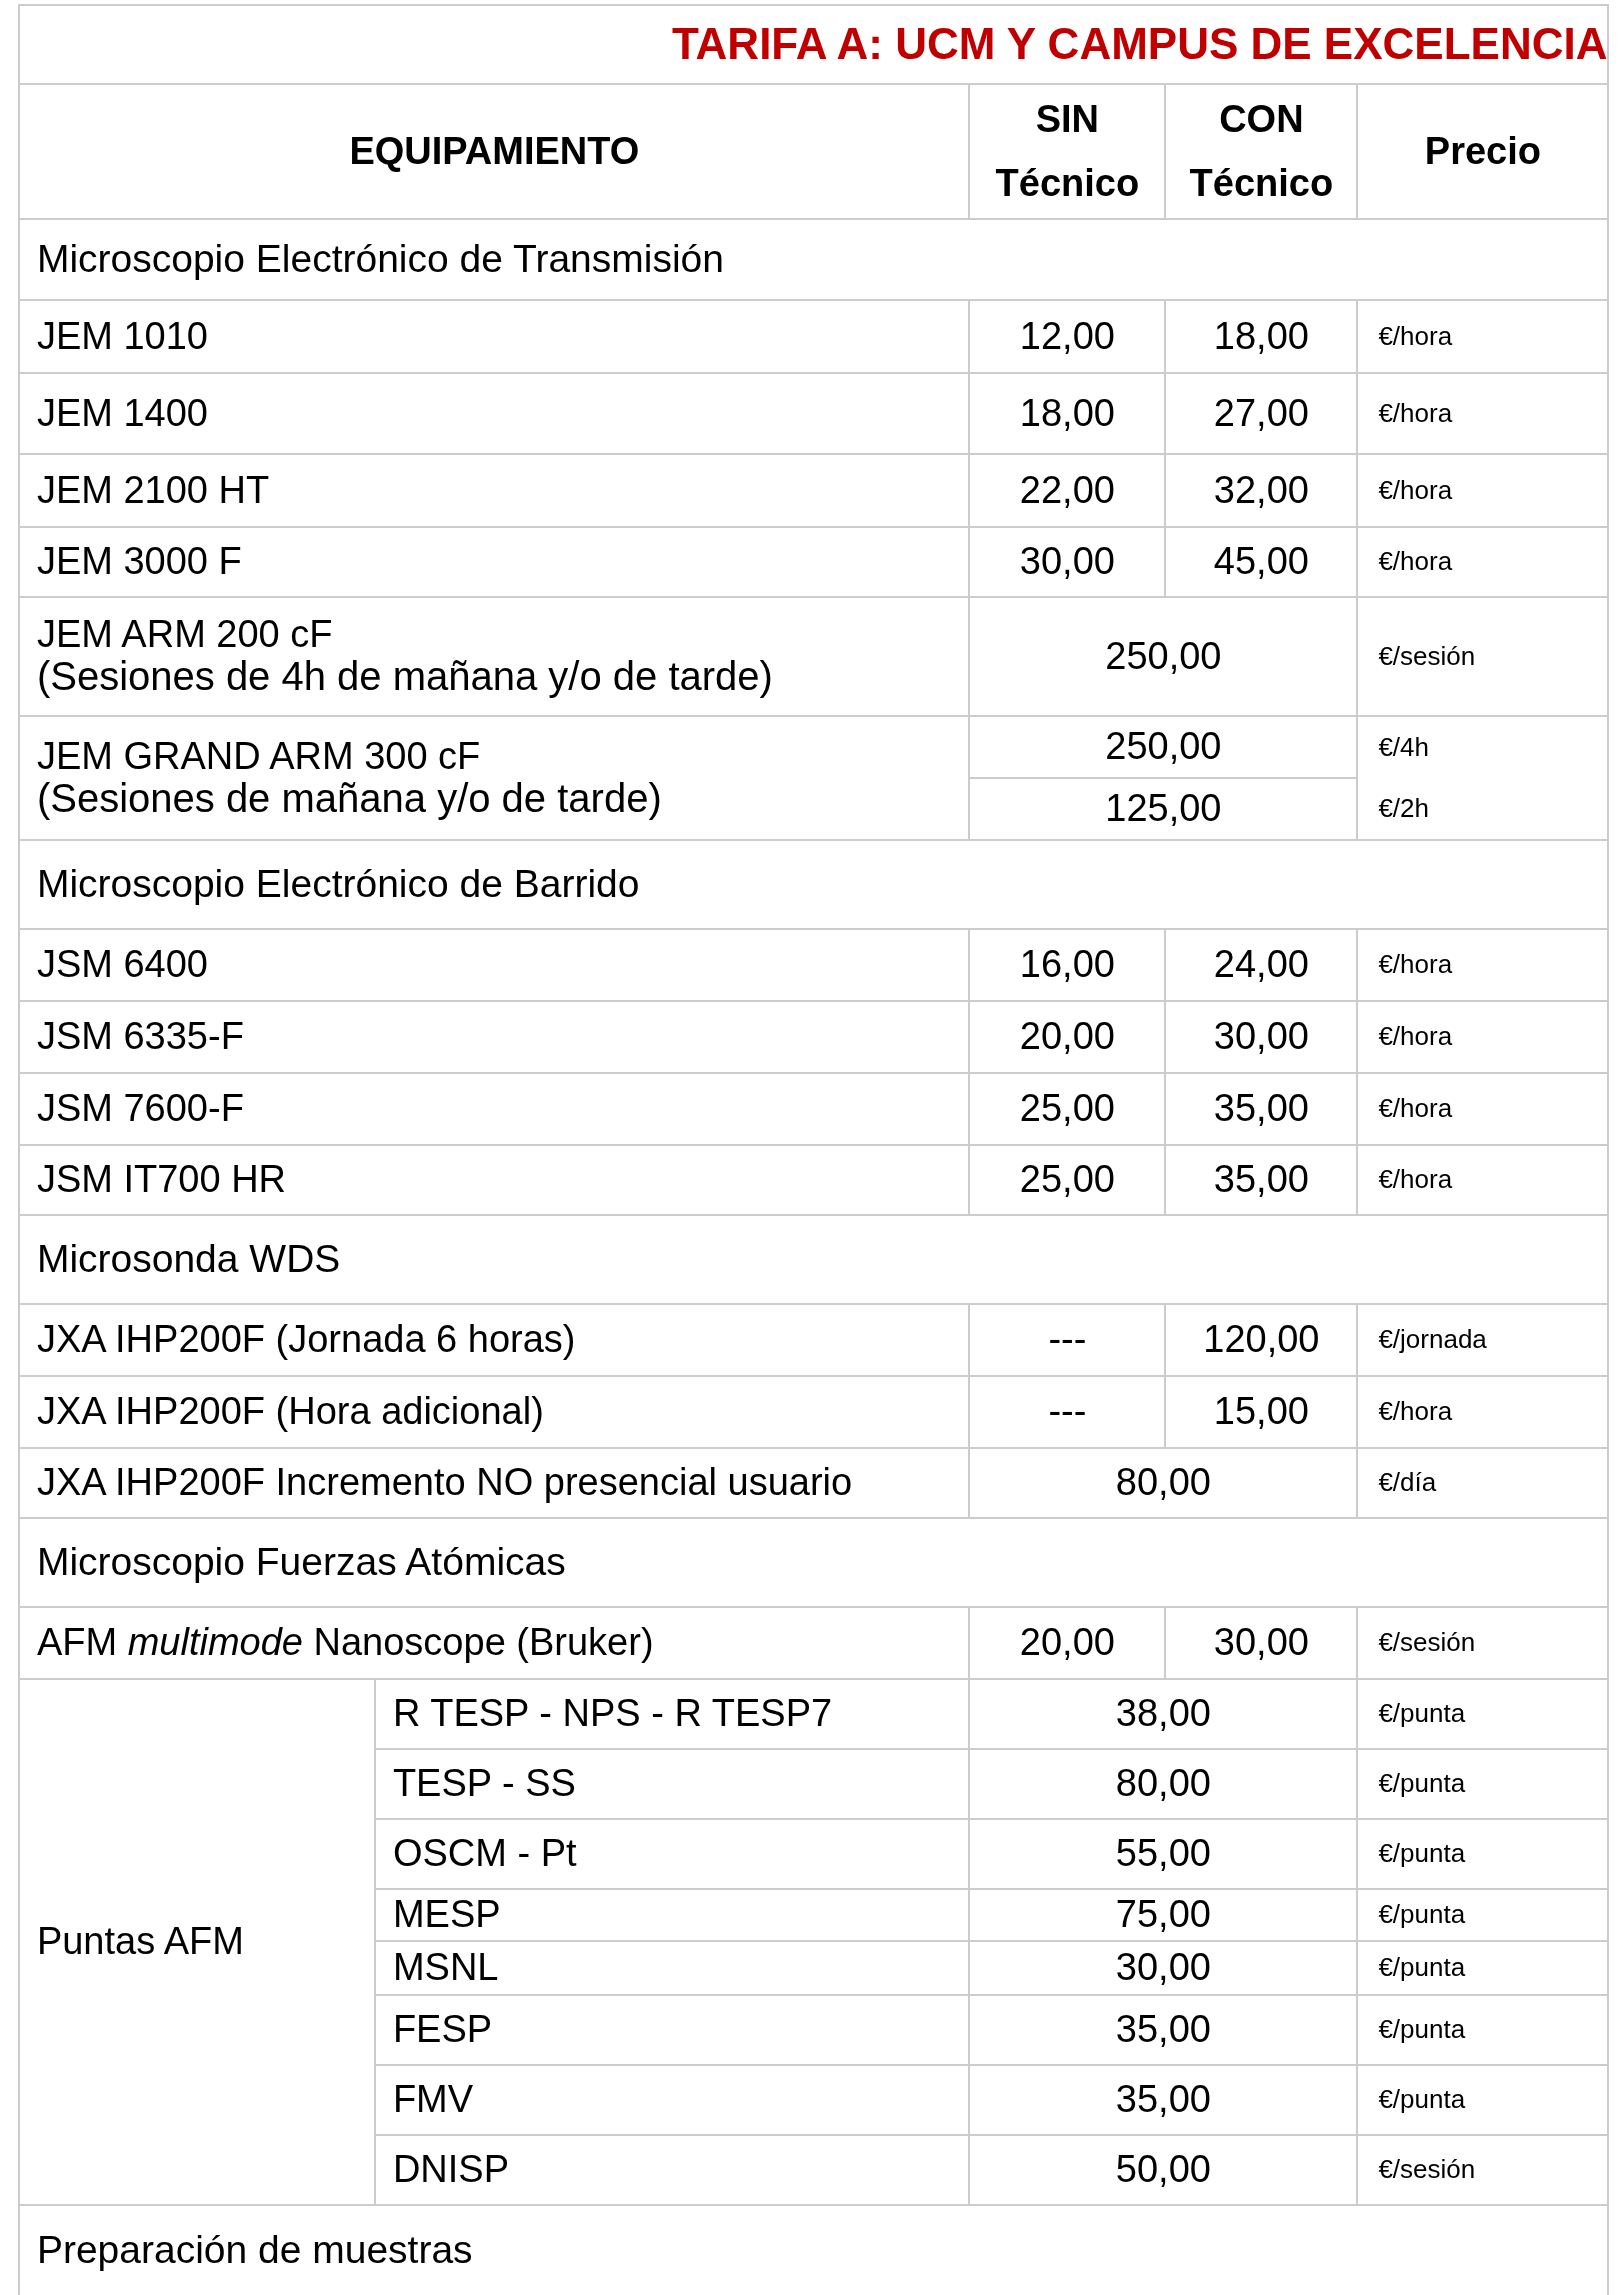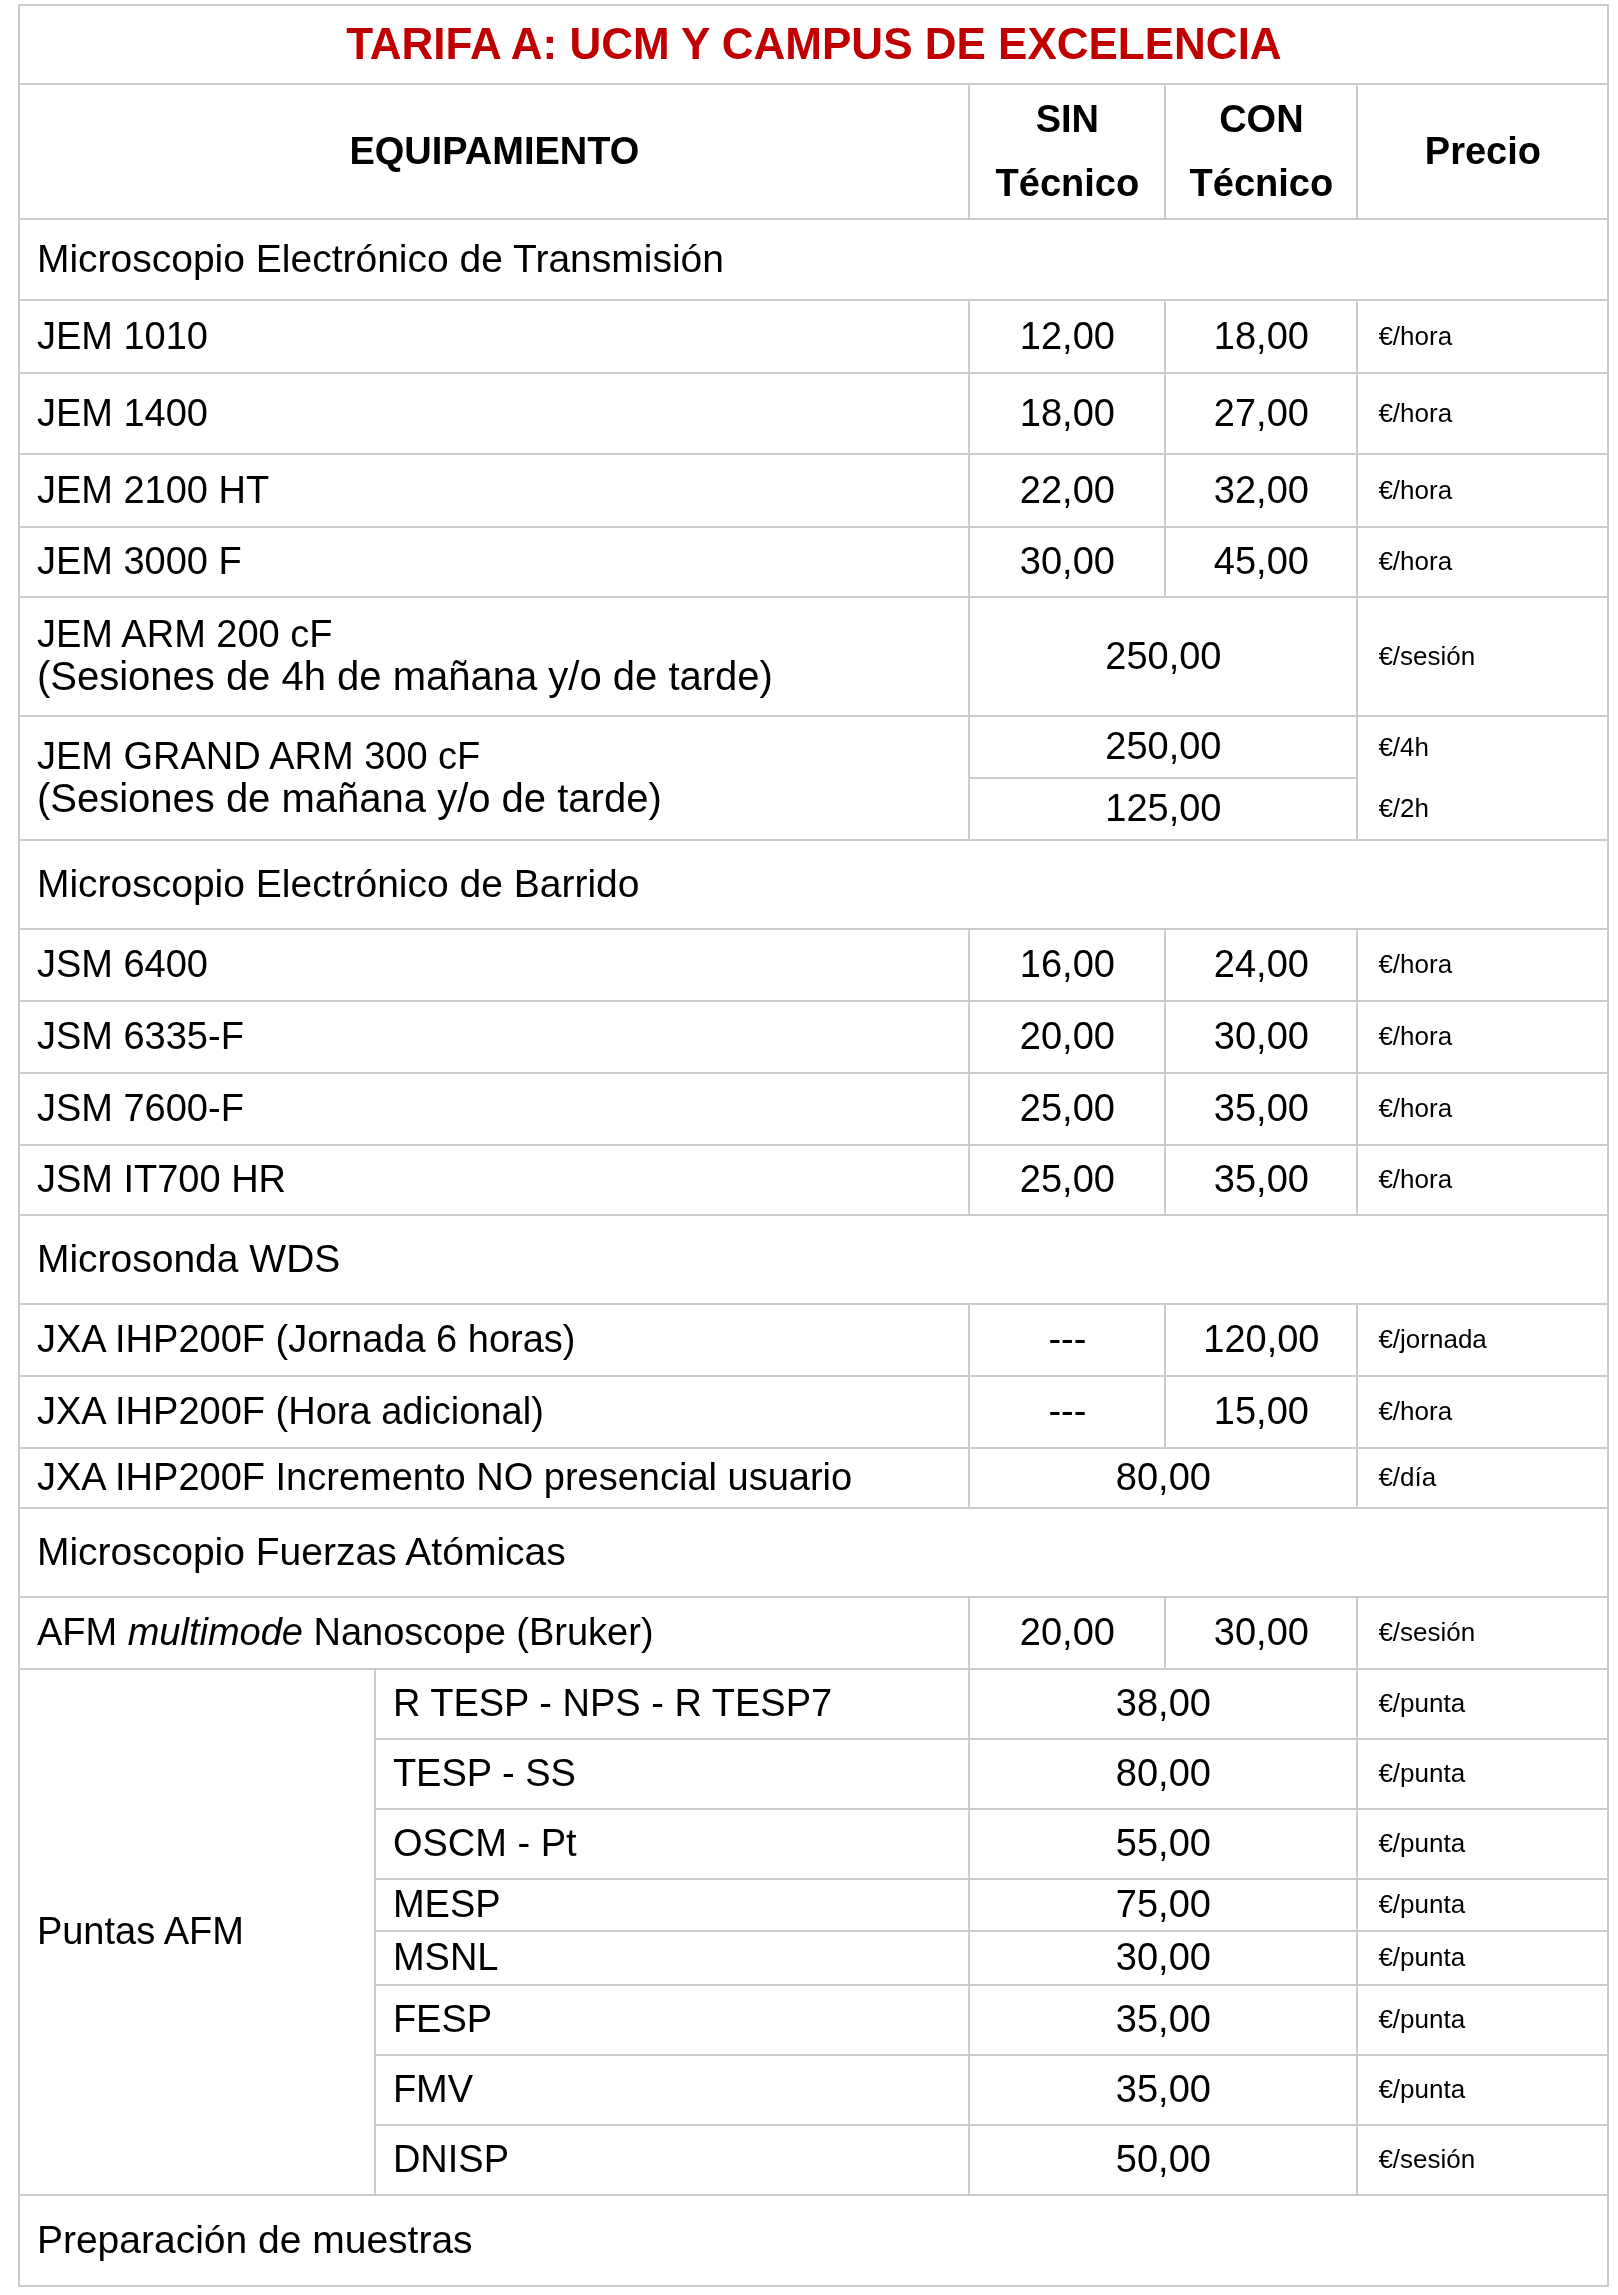--- a/index.html
+++ b/index.html
@@ -1,19 +1,19 @@
 <!DOCTYPE html>
 <html style="font-size:7.3px"><head>
 <meta charset="utf-8">
 <style>
   html,body{margin:0;padding:0;background:#fff;}
   body{width:1618px;height:2956px;position:relative;font-family:"Liberation Sans",sans-serif;color:#000;overflow:hidden;}
   table.tarifa{position:absolute;left:18.4px;top:3.7px;width:1588px;border-collapse:collapse;table-layout:fixed;background:#fff;}
   td{border:2.8px solid #cccccc;vertical-align:middle;padding:0;background:#fff;overflow:hidden;}
-  td.title{ text-align:center;font-weight:bold;font-size:44px;color:#C00000;}
+  td.title{ text-align:right;font-weight:bold;font-size:44px;color:#C00000;}
   td.hdr{ font-weight:bold;font-size:38px;text-align:center;}
   td.hdr .ln{line-height:64px;}
   td.sec{ font-weight:normal;font-size:39px;text-align:left;padding-left:16.5px;}
   td.eq{ font-size:38px;text-align:left;padding-left:16.5px;line-height:1.08;}
   td.eq .nm{font-size:38px;}
   td.eq .note{font-size:40px;}
   td.num{ font-size:38px;text-align:center;}
   td.unit{ font-size:26px;text-align:left;padding-left:20px;}
   td.nbt{border-top:hidden;}
   em.it{font-style:italic;}
@@ -137,21 +137,21 @@
     <td class="num">---</td>
     <td class="num">120,00</td>
     <td class="unit">€/jornada</td>
   </tr>
   <tr style="height:72px">
     <td class="eq" colspan="2">JXA IHP200F (Hora adicional)</td>
     <td class="num">---</td>
     <td class="num">15,00</td>
     <td class="unit">€/hora</td>
   </tr>
-  <tr style="height:60px">
+  <tr style="height:70px">
     <td class="eq" colspan="2">JXA IHP200F Incremento NO presencial usuario</td>
     <td class="num" colspan="2">80,00</td>
     <td class="unit">€/día</td>
   </tr>
 
   <tr style="height:89px">
     <td class="sec" colspan="5">Microscopio Fuerzas Atómicas</td>
   </tr>
 
   <tr style="height:72px">

